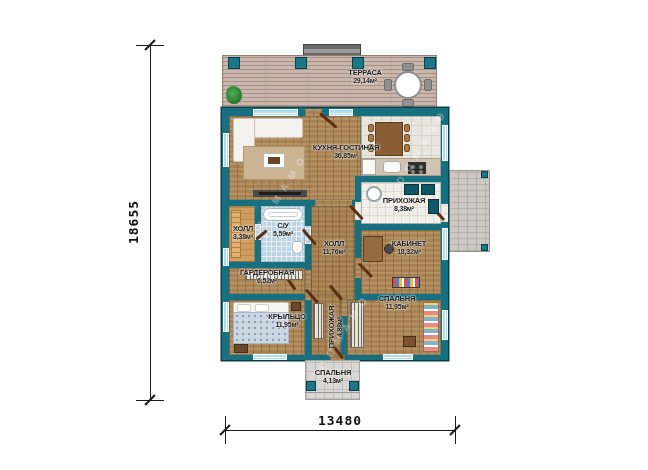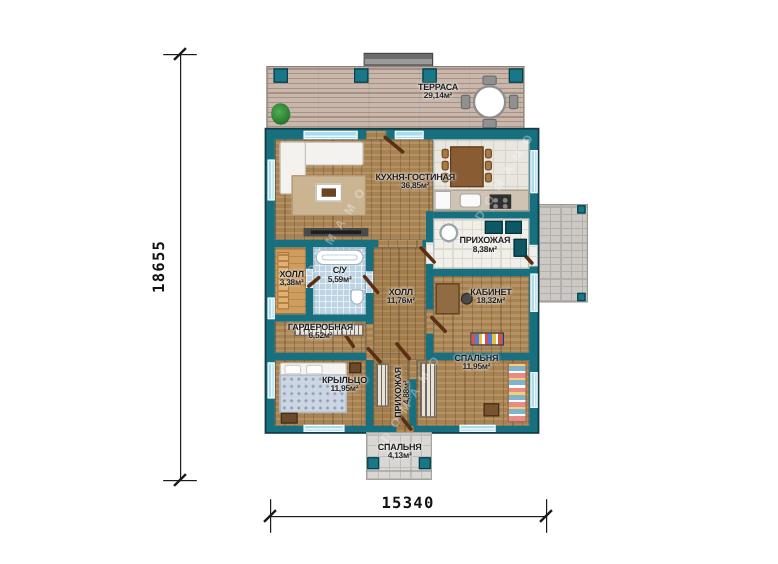--- a/index.html
+++ b/index.html
@@ -273,15 +273,15 @@
   <div class="dimline" style="left:136px;top:400px;width:28px;height:1px;"></div>
   <div class="tick" style="left:143px;top:44px;"></div>
   <div class="tick" style="left:143px;top:399px;"></div>
   <div class="dimtext v" style="left:133px;top:222px;">18655</div>
 
   <div class="dimline" style="left:225px;top:430px;width:230px;height:1px;"></div>
   <div class="dimline" style="left:225px;top:416px;width:1px;height:28px;"></div>
   <div class="dimline" style="left:455px;top:416px;width:1px;height:28px;"></div>
   <div class="tick" style="left:218px;top:429px;"></div>
   <div class="tick" style="left:448px;top:429px;"></div>
-  <div class="dimtext" style="left:340px;top:420px;">15340</div>
+  <div class="dimtext" style="left:340px;top:420px;">13480</div>
 
 </div>
 
 </body></html>

